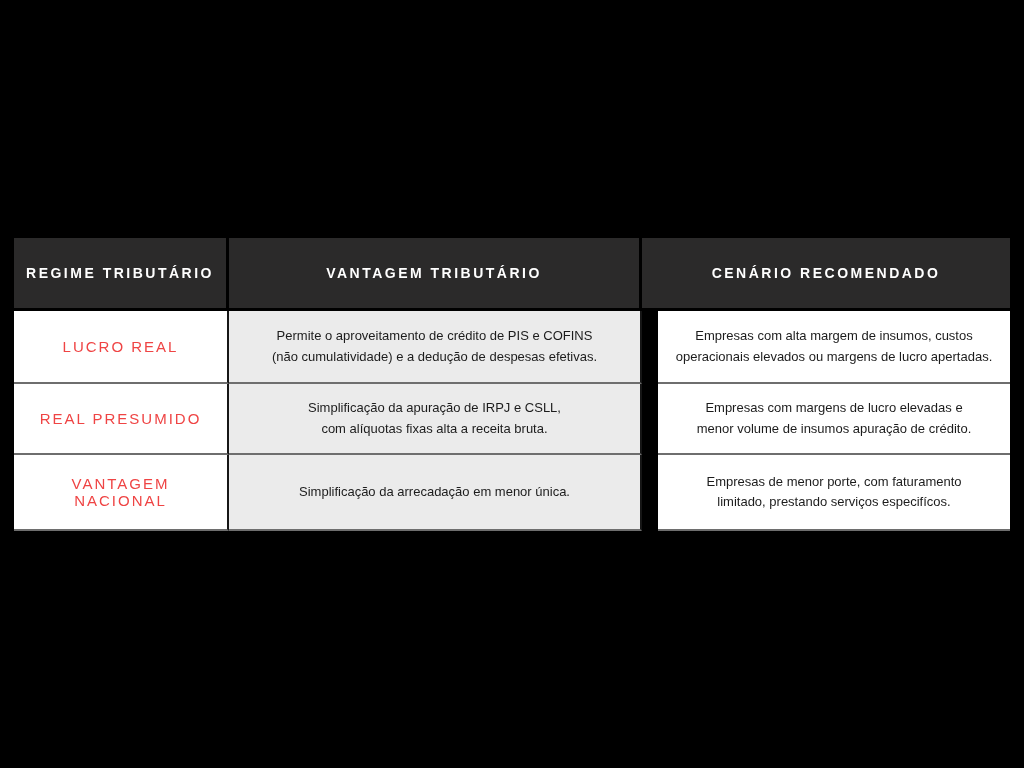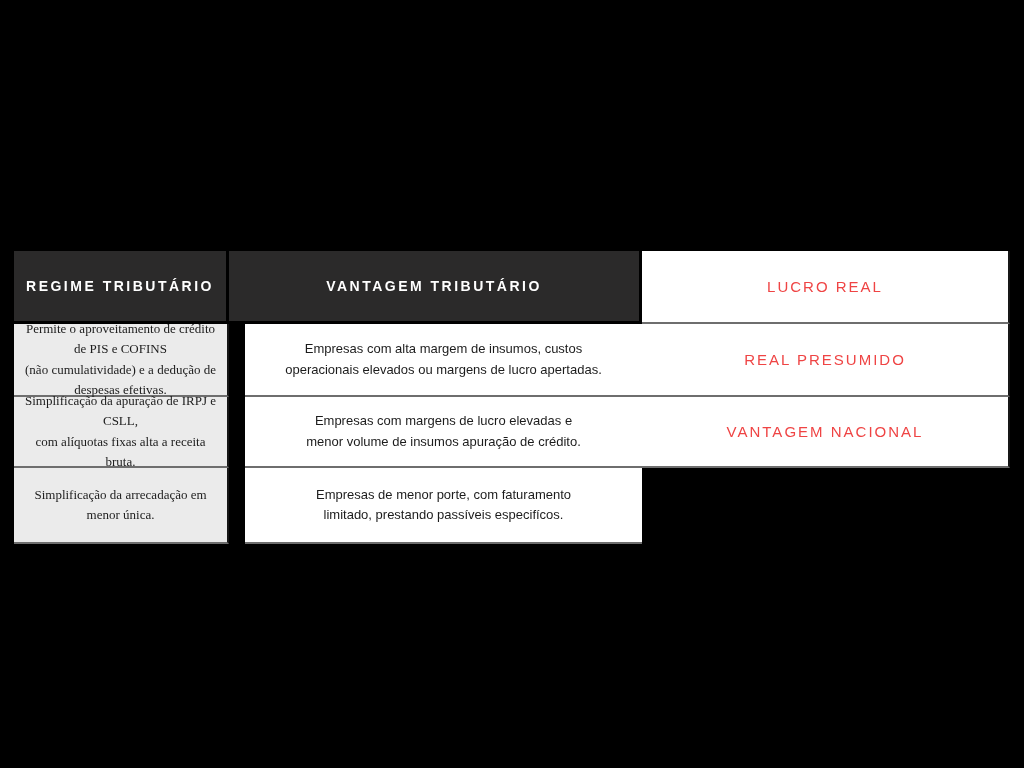--- a/index.html
+++ b/index.html
@@ -10,21 +10,21 @@
     width: 1024px;
     height: 768px;
     background: #000000;
     font-family: "Liberation Sans", sans-serif;
     position: relative;
     overflow: hidden;
   }
   .regime-table {
     position: absolute;
     left: 14px;
-    top: 251px;
+    top: 238px;
     width: 803px;
     display: grid;
     grid-template-columns: 215px 413px 368px;
     grid-template-rows: 73px 73px 71px 76px;
   }
   .cell {
     box-sizing: border-box;
     display: flex;
     align-items: center;
     justify-content: center;
@@ -45,21 +45,20 @@
   .div-right-body   { border-right: 2px solid #161616; }
   
   .regime-cell {
     background: #ffffff;
     color: #ef4444;
     font-size: 15px;
     letter-spacing: 2px;
   }
   .vantagem-cell {
     background: #ebebeb;
-    font-family: Liberation Serif, serif;
   }
   .cenario-cell {
     background: #ffffff;
     margin-left: 16px;
   }
   .body-text {
     font-size: 13px;
     color: #1c1c1c;
     line-height: 1.55;
     white-space: pre-line;
@@ -67,31 +66,32 @@
   
   .row-sep { border-bottom: 2px solid #6e6e6e; }
 </style>
 </head>
 <body>
 
 <div class="regime-table">
 
   <div class="cell th div-right-header">REGIME TRIBUTÁRIO</div>
   <div class="cell th div-right-header">VANTAGEM TRIBUTÁRIO</div>
+  <div class="cell th">CENÁRIO RECOMENDADO</div>
 
   <div class="cell regime-cell div-right-body row-sep">LUCRO REAL</div>
   <div class="cell vantagem-cell body-text div-right-body row-sep">Permite o aproveitamento de crédito de PIS e COFINS
 (não cumulatividade) e a dedução de despesas efetivas.</div>
   <div class="cell cenario-cell body-text row-sep">Empresas com alta margem de insumos, custos
 operacionais elevados ou margens de lucro apertadas.</div>
 
   <div class="cell regime-cell div-right-body row-sep">REAL PRESUMIDO</div>
   <div class="cell vantagem-cell body-text div-right-body row-sep">Simplificação da apuração de IRPJ e CSLL,
 com alíquotas fixas alta a receita bruta.</div>
   <div class="cell cenario-cell body-text row-sep">Empresas com margens de lucro elevadas e
 menor volume de insumos apuração de crédito.</div>
 
   <div class="cell regime-cell div-right-body row-sep">VANTAGEM NACIONAL</div>
   <div class="cell vantagem-cell body-text div-right-body row-sep">Simplificação da arrecadação em menor única.</div>
   <div class="cell cenario-cell body-text row-sep">Empresas de menor porte, com faturamento
-limitado, prestando passíveis especifícos.</div>
+limitado, prestando serviços especifícos.</div>
 
 </div>
 
 </body></html>

